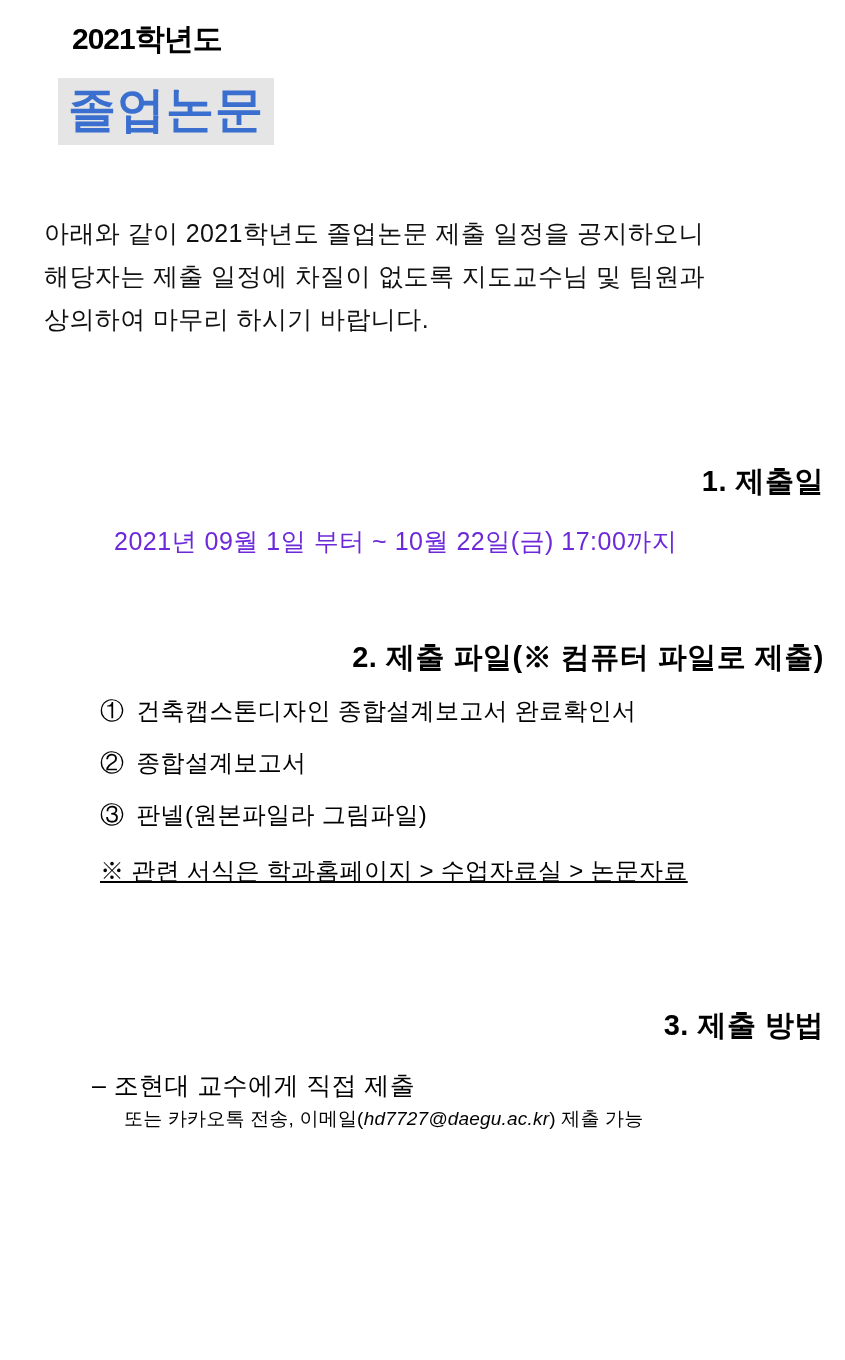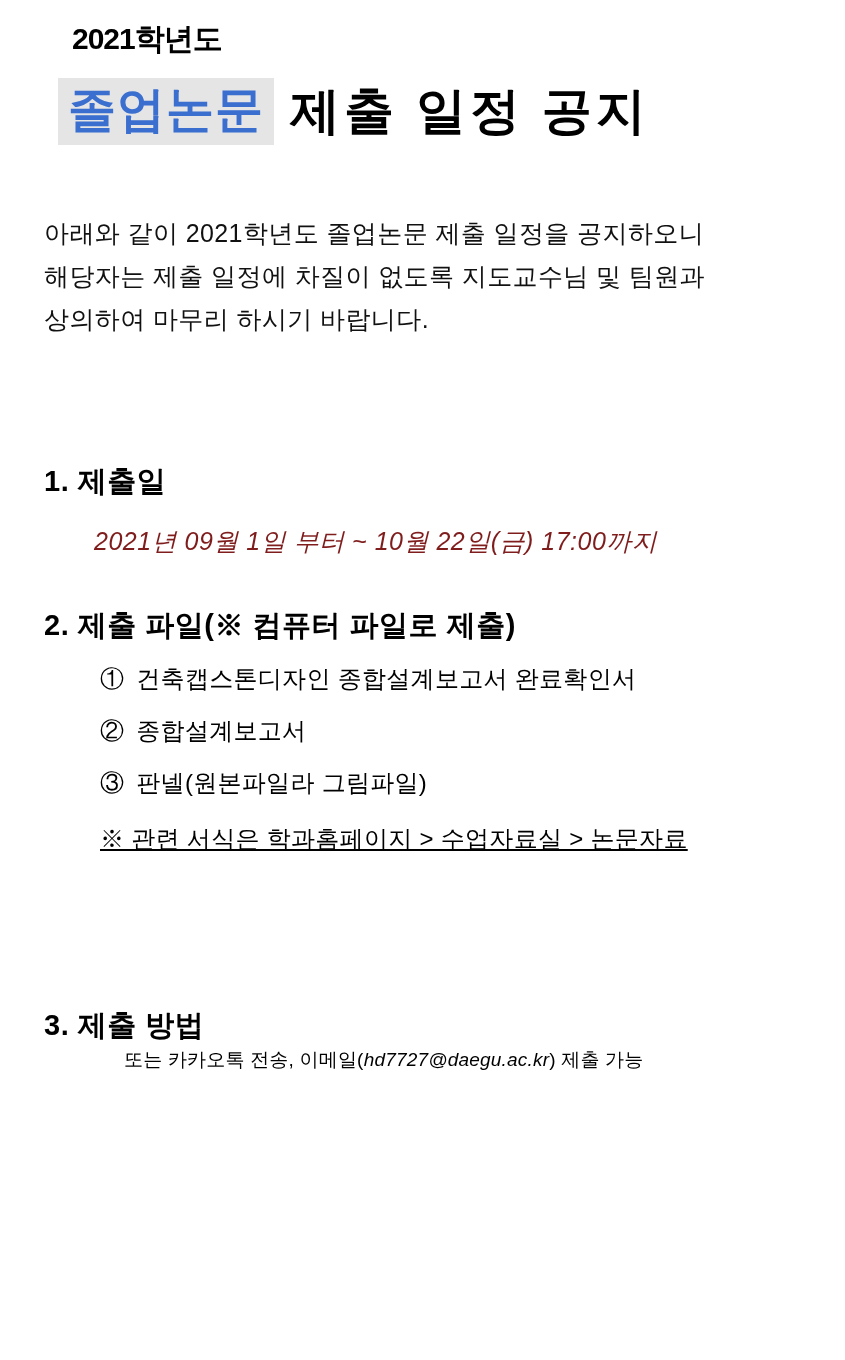--- a/index.html
+++ b/index.html
@@ -76,34 +76,34 @@
   .section {
     position: absolute;
     left: 44px;
     width: 780px;
   }
   .section-heading {
     font-size: 29px;
     font-weight: bold;
     letter-spacing: 0.5px;
     line-height: 1.2;
+    text-align: right;
   }
 
   .sec1 { top: 464px; }
   .date-line {
     margin-top: 26px;
-    margin-left: 50px;
+    margin-left: 70px;
     font-size: 25px;
-    color: #7f1d1d;
-    font-style: italic;
+    color: #6d28d9;
     letter-spacing: 0.5px;
     white-space: nowrap;
   }
 
-  .sec2 { top: 608px; }
+  .sec2 { top: 640px; }
   .file-list {
     margin-top: 24px;
     margin-left: 56px;
   }
   .file-item {
     font-size: 24px;
     line-height: 1.0;
     margin-bottom: 28px;
     letter-spacing: 0.3px;
     white-space: nowrap;
@@ -148,21 +148,20 @@
 </style>
 </head>
 <body>
 
 <div class="page">
 
   <div class="year-line">2021학년도</div>
 
   <div class="title-row">
     <span class="title-highlight">졸업논문</span>
-    <span class="title-rest">제출 일정 공지</span>
   </div>
 
   <div class="intro">
     <div>아래와 같이 2021학년도 졸업논문 제출 일정을 공지하오니</div>
     <div>해당자는 제출 일정에 차질이 없도록 지도교수님 및 팀원과</div>
     <div>상의하여 마무리 하시기 바랍니다.</div>
   </div>
 
   <div class="section sec1">
     <div class="section-heading">1. 제출일</div>
@@ -180,17 +179,18 @@
       </div>
       <div class="file-item">
         <span class="circled">③</span><span>판넬(원본파일라 그림파일)</span>
       </div>
       <div class="note-line">※ 관련 서식은 학과홈페이지 &gt; 수업자료실 &gt; 논문자료</div>
     </div>
   </div>
 
   <div class="section sec3">
     <div class="section-heading">3. 제출 방법</div>
+    <div class="method-line">– 조현대 교수에게 직접 제출</div>
     <div class="method-sub"><span>또는 카카오톡 전송, 이메일(</span><span class="email">hd7727@daegu.ac.kr</span><span>) 제출 가능</span></div>
   </div>
 
 
 </div>
 
 </body></html>

